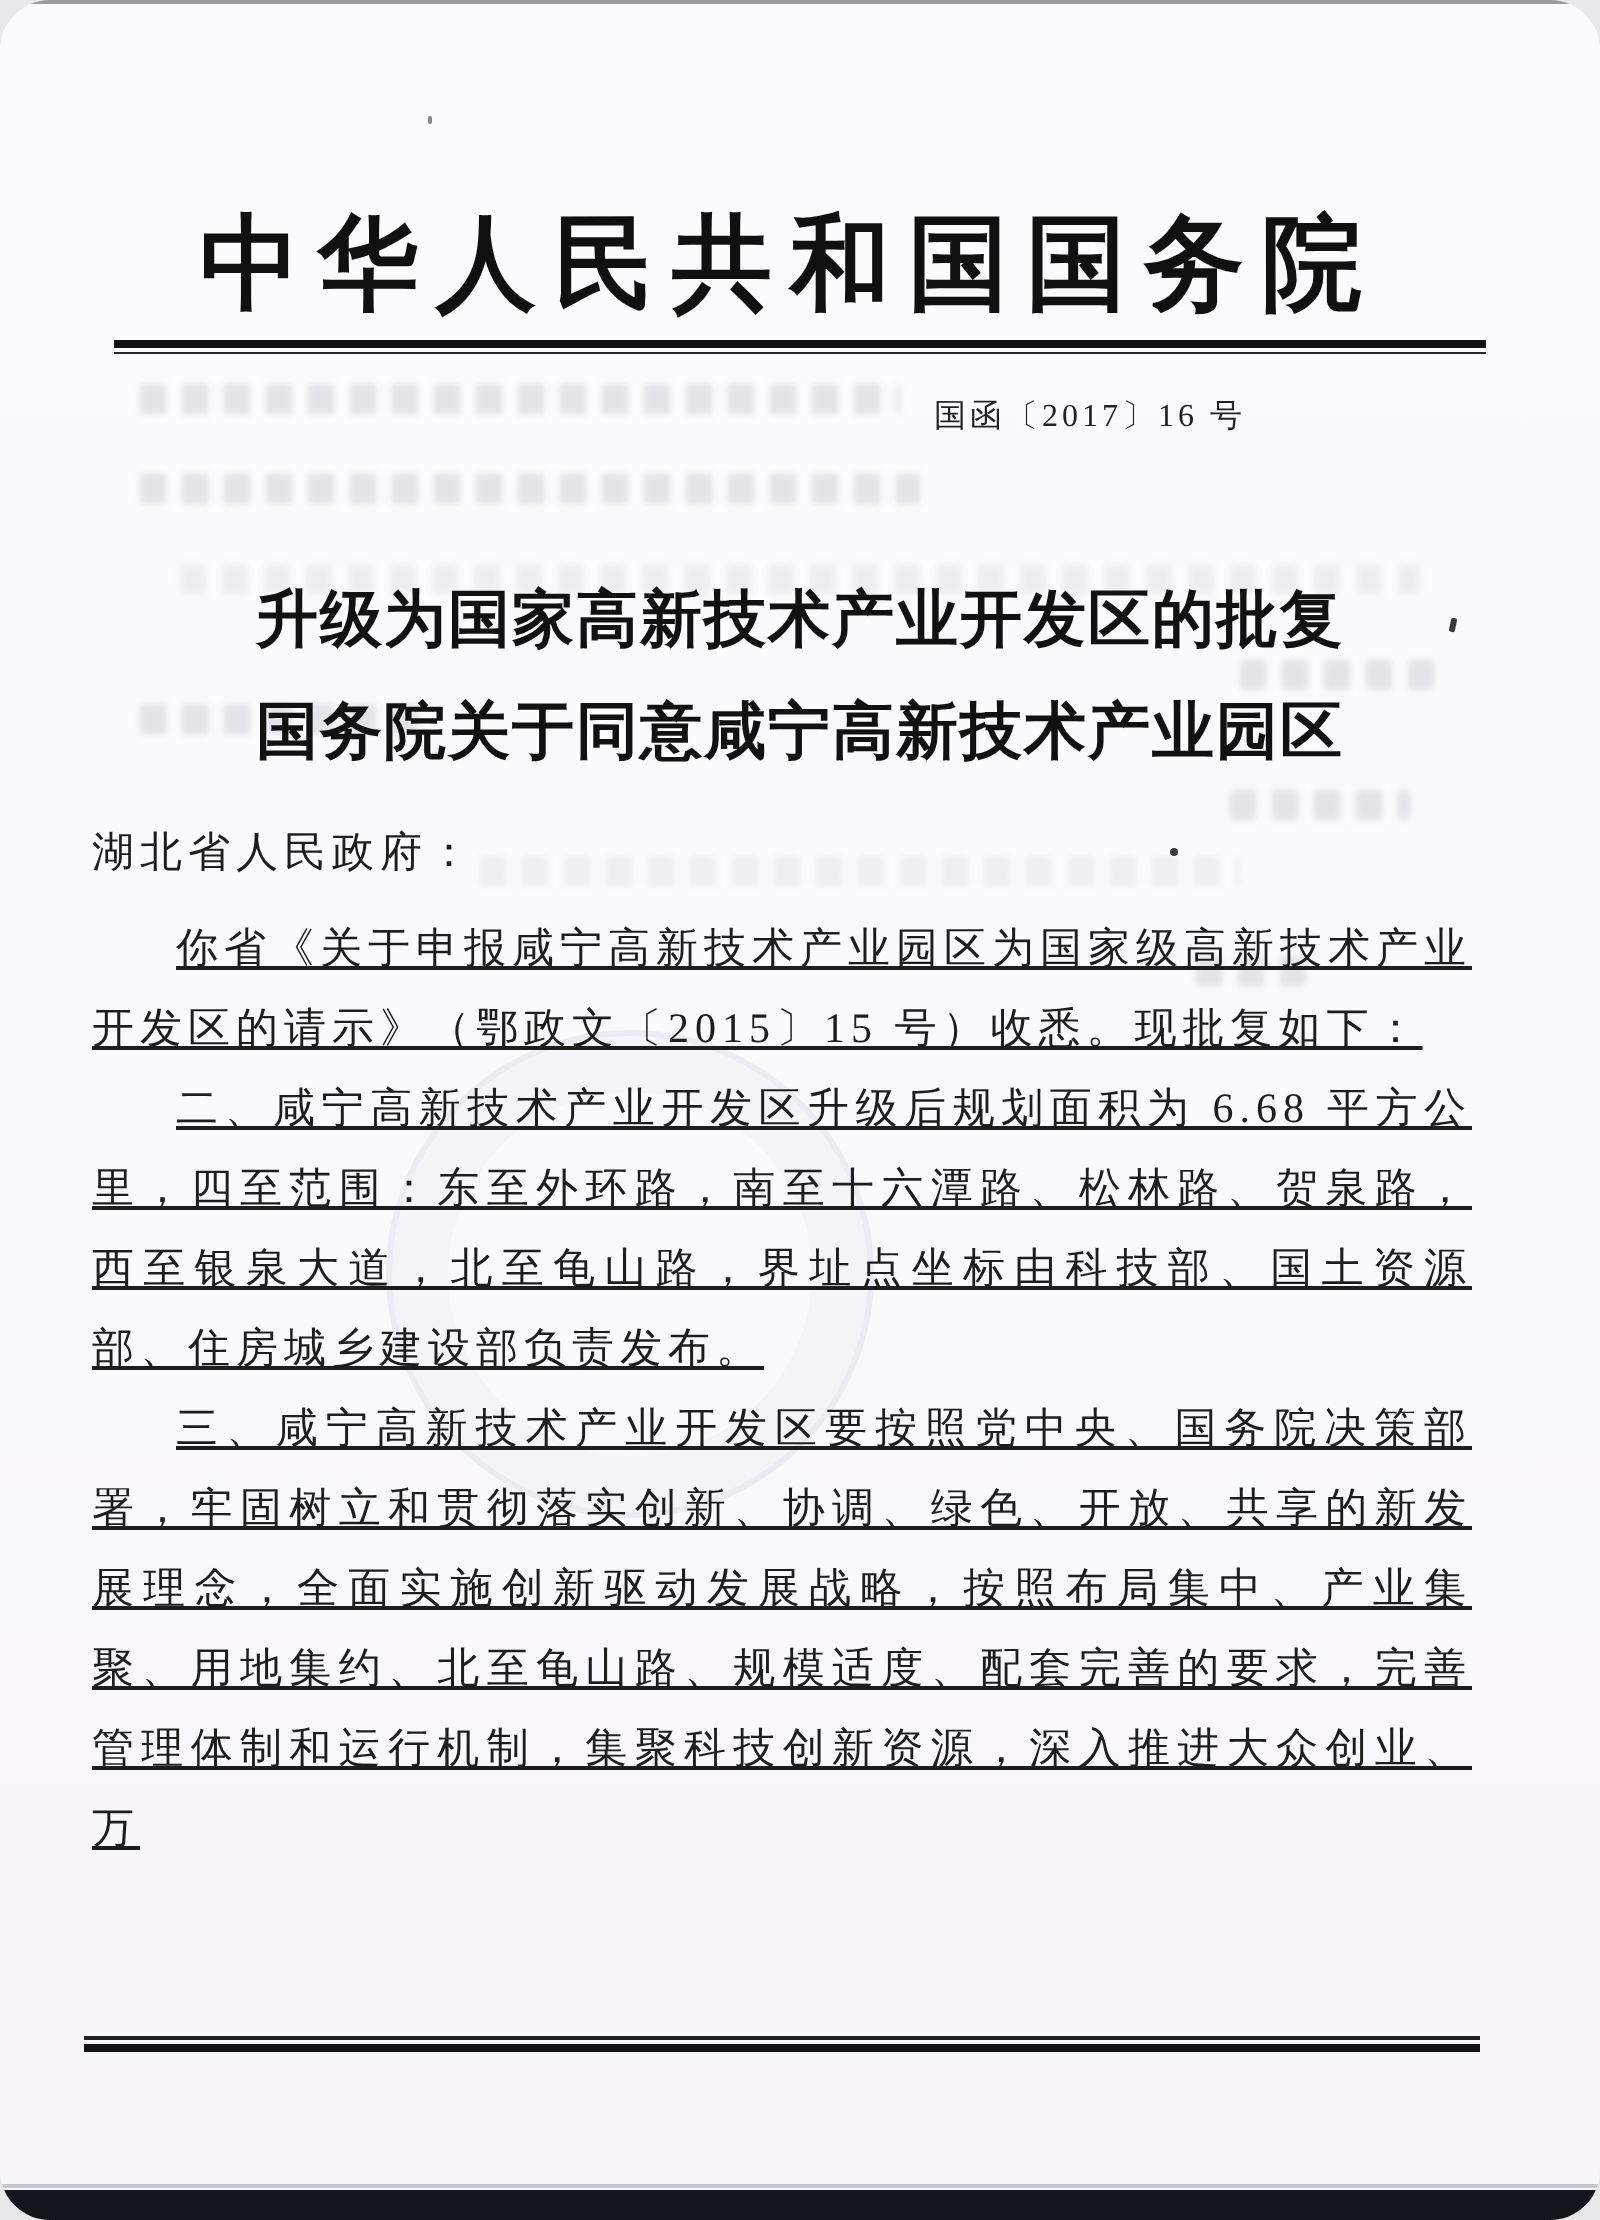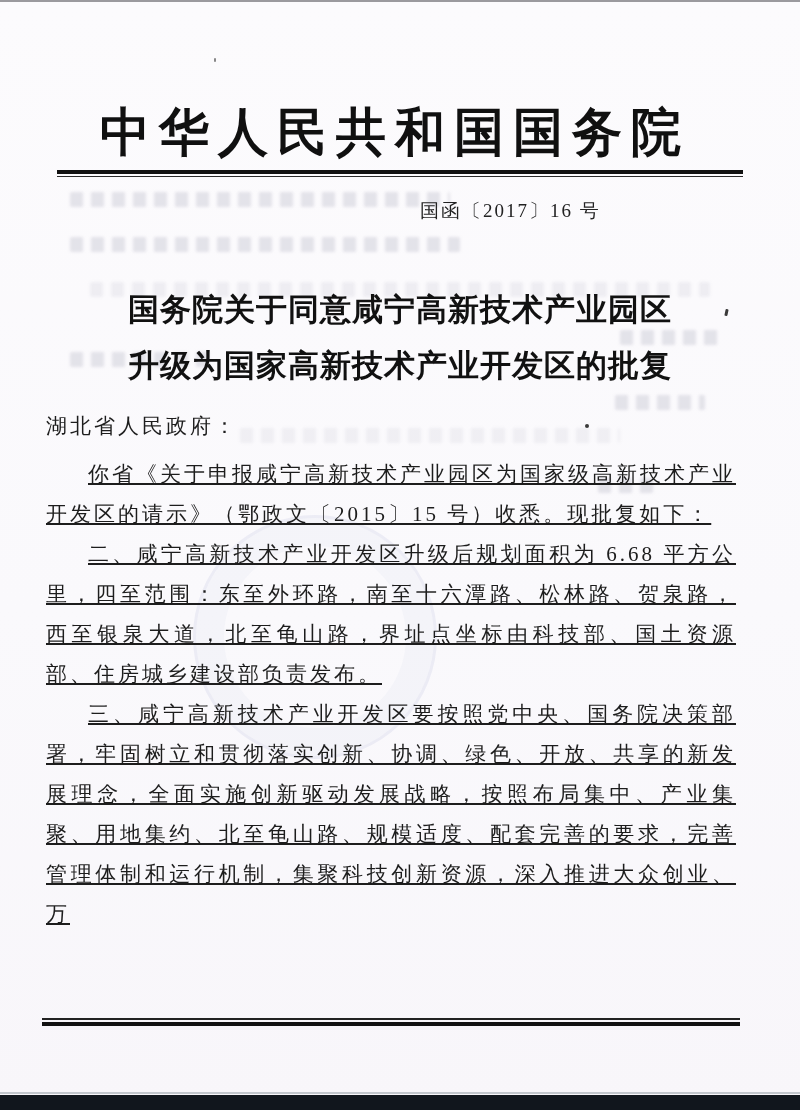--- a/index.html
+++ b/index.html
@@ -5,40 +5,41 @@
   html,body{margin:0;padding:0;}
   body{
     width:800px;height:1110px;overflow:hidden;
     font-family:"Liberation Serif", serif;
     background:#e8e8ea;
   }
   .page{
     position:relative;width:800px;height:1110px;overflow:hidden;
     background:linear-gradient(180deg,#fcfbfd 0%,#faf9fc 55%,#f8f6fa 100%);
     color:#1c1c1c;
+    border-radius:25px;
   }
   
   .edge-top{position:absolute;left:0;top:0;width:800px;height:2px;background:rgba(75,75,80,.55);}
   .edge-bottom-line{position:absolute;left:0;top:1092px;width:800px;height:2px;background:#c3c7cd;}
   .edge-bottom-band{position:absolute;left:0;top:1095px;width:800px;height:15px;background:#11161d;}
   
   .letterhead{
     position:absolute;left:40px;top:98px;width:710px;
     text-align:center;font-weight:700;font-size:50px;line-height:68px;
     letter-spacing:9px;color:#101010;
     font-family:"Liberation Serif", serif;
     transform:scaleY(1.04);
   }
   .rule-head{position:absolute;left:57px;top:170px;width:686px;}
   .rule-head .thick{height:4px;background:#121212;}
   .rule-head .gap{height:2px;}
   .rule-head .thin{height:1px;background:#2a2a2a;}
   .doc-number{
-    position:absolute;left:420px;top:198px;width:300px;
-    text-align:left;font-size:19px;letter-spacing:2px;color:#222;
+    position:absolute;left:395px;top:198px;width:300px;
+    text-align:center;font-size:16px;letter-spacing:2px;color:#222;
   }
   .doc-title{
     position:absolute;left:55px;top:282px;width:690px;
     text-align:center;font-family:"Liberation Sans", sans-serif;
     font-weight:700;font-size:31px;line-height:56px;letter-spacing:1px;color:#111;
   }
   .body-text{
     position:absolute;left:46px;top:406px;width:690px;
     font-size:21px;line-height:40px;letter-spacing:3px;
     text-align:justify;color:#1d1d1d;
@@ -93,22 +94,22 @@
   <div class="letterhead">中华人民共和国国务院</div>
   <div class="rule-head">
     <div class="thick"></div>
       <div class="gap"></div>
       <div class="thin"></div>
   </div>
 
   <div class="doc-number">国函〔2017〕16 号</div>
 
   <div class="doc-title">
+    <div>升级为国家高新技术产业开发区的批复</div>
     <div>国务院关于同意咸宁高新技术产业园区</div>
-    <div>升级为国家高新技术产业开发区的批复</div>
   </div>
 
   <div class="body-text">
     <div class="salutation">湖北省人民政府：</div>
     <div>
 
     <p>你省《关于申报咸宁高新技术产业园区为国家级高新技术产业开发区的请示》（鄂政文〔2015〕15 号）收悉。现批复如下：</p>
         <p>二、咸宁高新技术产业开发区升级后规划面积为 6.68 平方公里，四至范围：东至外环路，南至十六潭路、松林路、贺泉路，西至银泉大道，北至龟山路，界址点坐标由科技部、国土资源部、住房城乡建设部负责发布。</p>
         <p>三、咸宁高新技术产业开发区要按照党中央、国务院决策部署，牢固树立和贯彻落实创新、协调、绿色、开放、共享的新发展理念，全面实施创新驱动发展战略，按照布局集中、产业集聚、用地集约、北至龟山路、规模适度、配套完善的要求，完善管理体制和运行机制，集聚科技创新资源，深入推进大众创业、万</p>
       </div>

